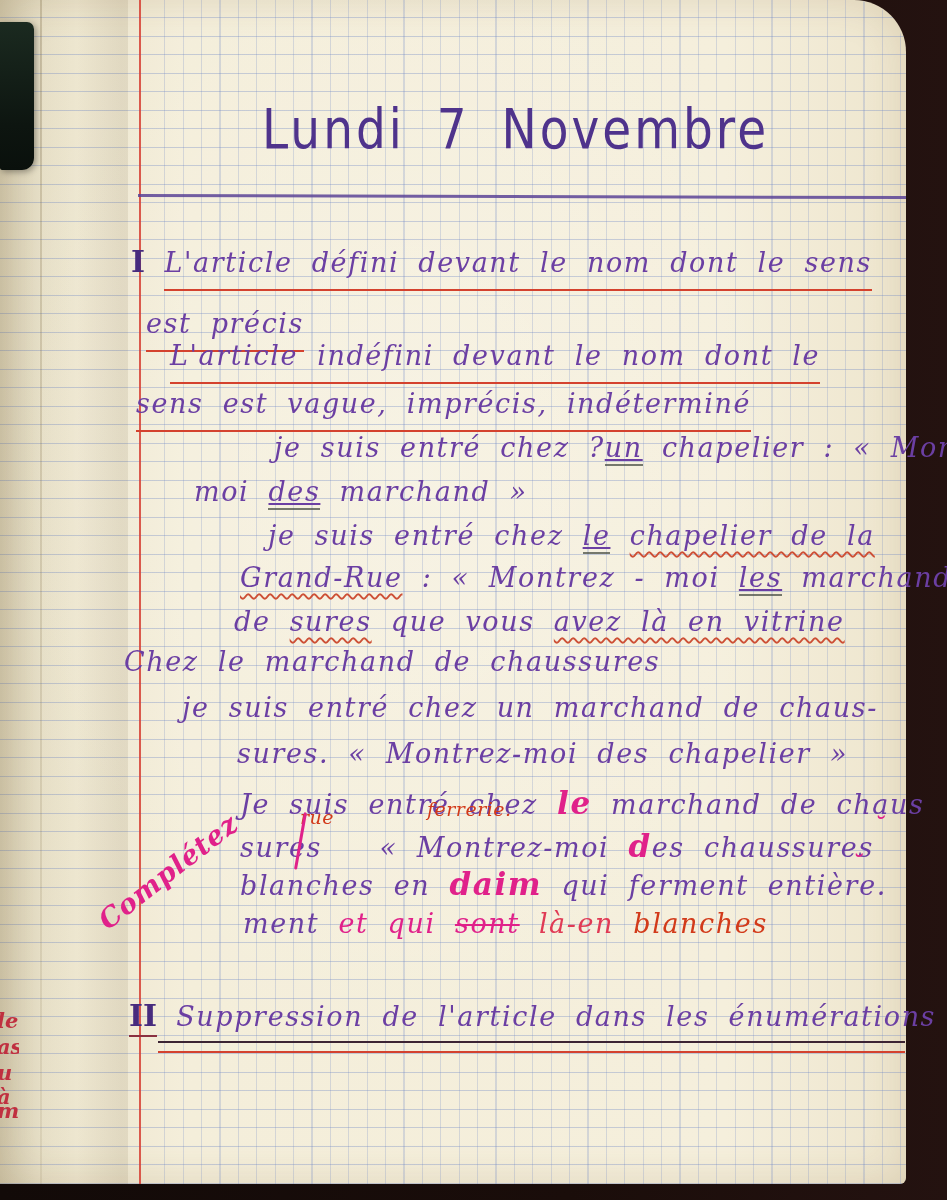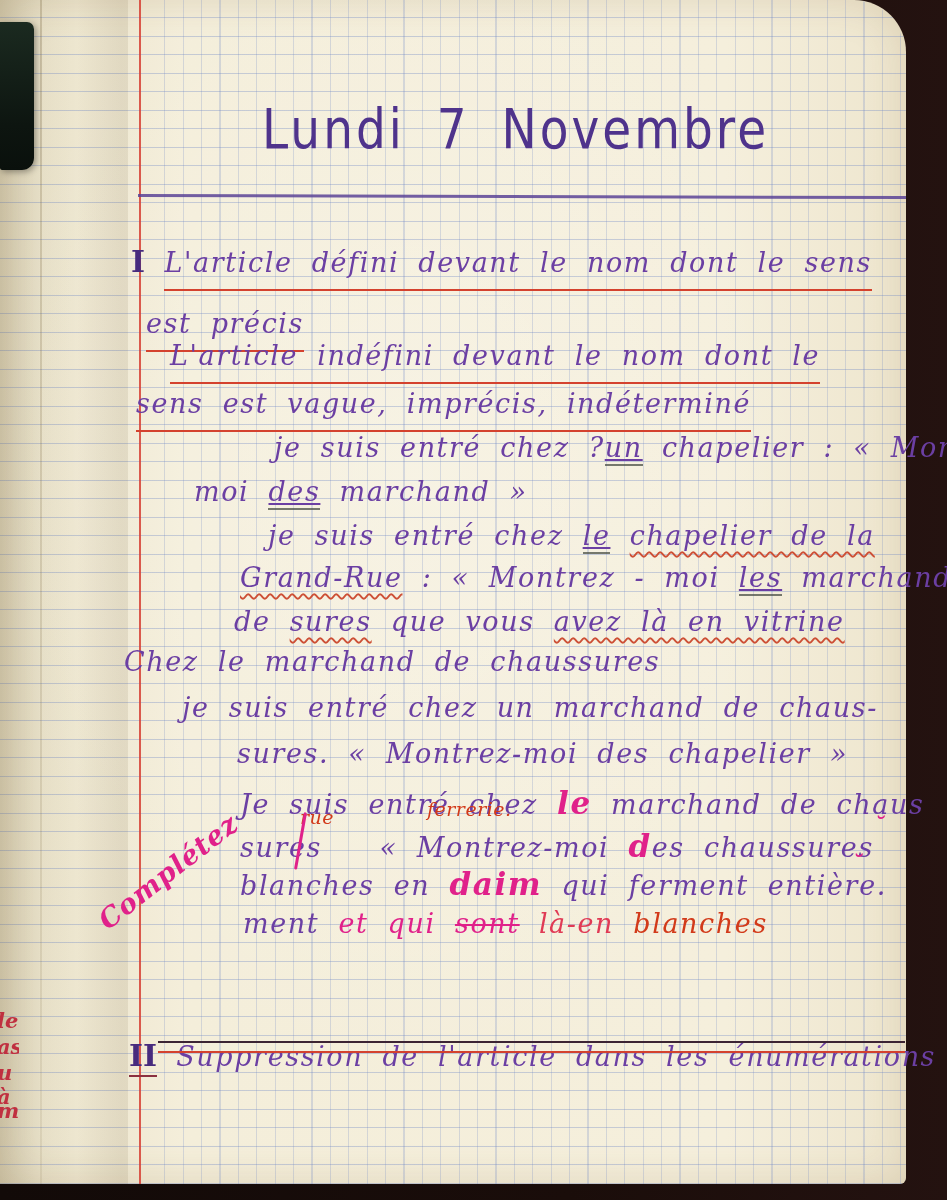--- a/index.html
+++ b/index.html
@@ -96,21 +96,21 @@
       <div class="hand" style="left: 268px; top: 522px;"><span>je suis entré chez </span><span class="u-pencil">le</span><span> </span><span class="u-wavy">chapelier de la</span></div>
       <div class="hand" style="left: 240px; top: 564px;"><span class="u-wavy">Grand-Rue</span><span> : « Montrez - moi </span><span class="u-pencil">les</span><span> marchand</span></div>
       <div class="hand" style="left: 234px; top: 608px;"><span>de </span><span class="u-wavy">sures</span><span> que vous </span><span class="u-wavy">avez là en vitrine</span></div>
       <div class="hand" style="left: 124px; top: 648px;"><span>Chez le marchand de chaussures</span></div>
       <div class="hand" style="left: 182px; top: 694px;"><span>je suis entré chez un marchand de chaus-</span></div>
       <div class="hand" style="left: 237px; top: 740px;"><span>sures. « Montrez-moi des chapelier »</span></div>
       <div class="hand" style="left: 240px; top: 764px; margin-top: 23px;"><span>Je suis entré chez </span><span class="big" style="color: rgb(224, 33, 138);">le</span><span> marchand de chaus</span></div>
       <div class="hand" style="left: 240px; top: 830px;"><span>sures</span><span>&nbsp;&nbsp;&nbsp;« Montrez-moi </span><span class="big" style="color: rgb(224, 33, 138);">d</span><span>es chaussures</span></div>
       <div class="hand" style="left: 240px; top: 868px;"><span>blanches en </span><span class="big" style="color: rgb(224, 33, 138);">daim</span><span> qui ferment entière.</span></div>
       <div class="hand" style="left: 243px; top: 910px;"><span>ment </span><span style="color: rgb(224, 33, 138); text-align: center;">et qui </span><span class="u-strike" style="color: rgb(224, 33, 138);">sont</span><span style="color: rgb(224, 33, 138);"> </span><span style="color: rgb(224, 58, 85);">là-en </span><span style="color: rgb(210, 58, 26);">blanches</span></div>
-      <div class="hand" style="left: 129px; top: 1000px; margin-top: 40px;"><span class="roman u-dark" style="color: rgb(71, 43, 126);">II</span><span> </span><span>Suppression de l'article dans les énumérations</span></div>
+      <div class="hand" style="left: 129px; top: 1000px;"><span class="roman u-dark" style="color: rgb(71, 43, 126);">II</span><span> </span><span>Suppression de l'article dans les énumérations</span></div>
       <div class="hand" style="left: 300px; top: 808px; font-size: 19px; letter-spacing: 0.5px; word-spacing: 2px;"><span style="color: rgb(210, 58, 26);">rue</span></div>
       <div class="hand" style="left: 427px; top: 800px; font-size: 19px; letter-spacing: 0.5px; word-spacing: 2px; text-align: center;"><span style="color: rgb(210, 58, 26);">ferrerie.</span></div>
     </div>
 
   <div class="caret"></div>
   <div class="accent-pink" style="left:852px;top:850px;">˘</div>
   <div class="accent-pink" style="left:874px;top:812px;">˘</div>
 
   <div class="margin-note">Complétez</div>
 

